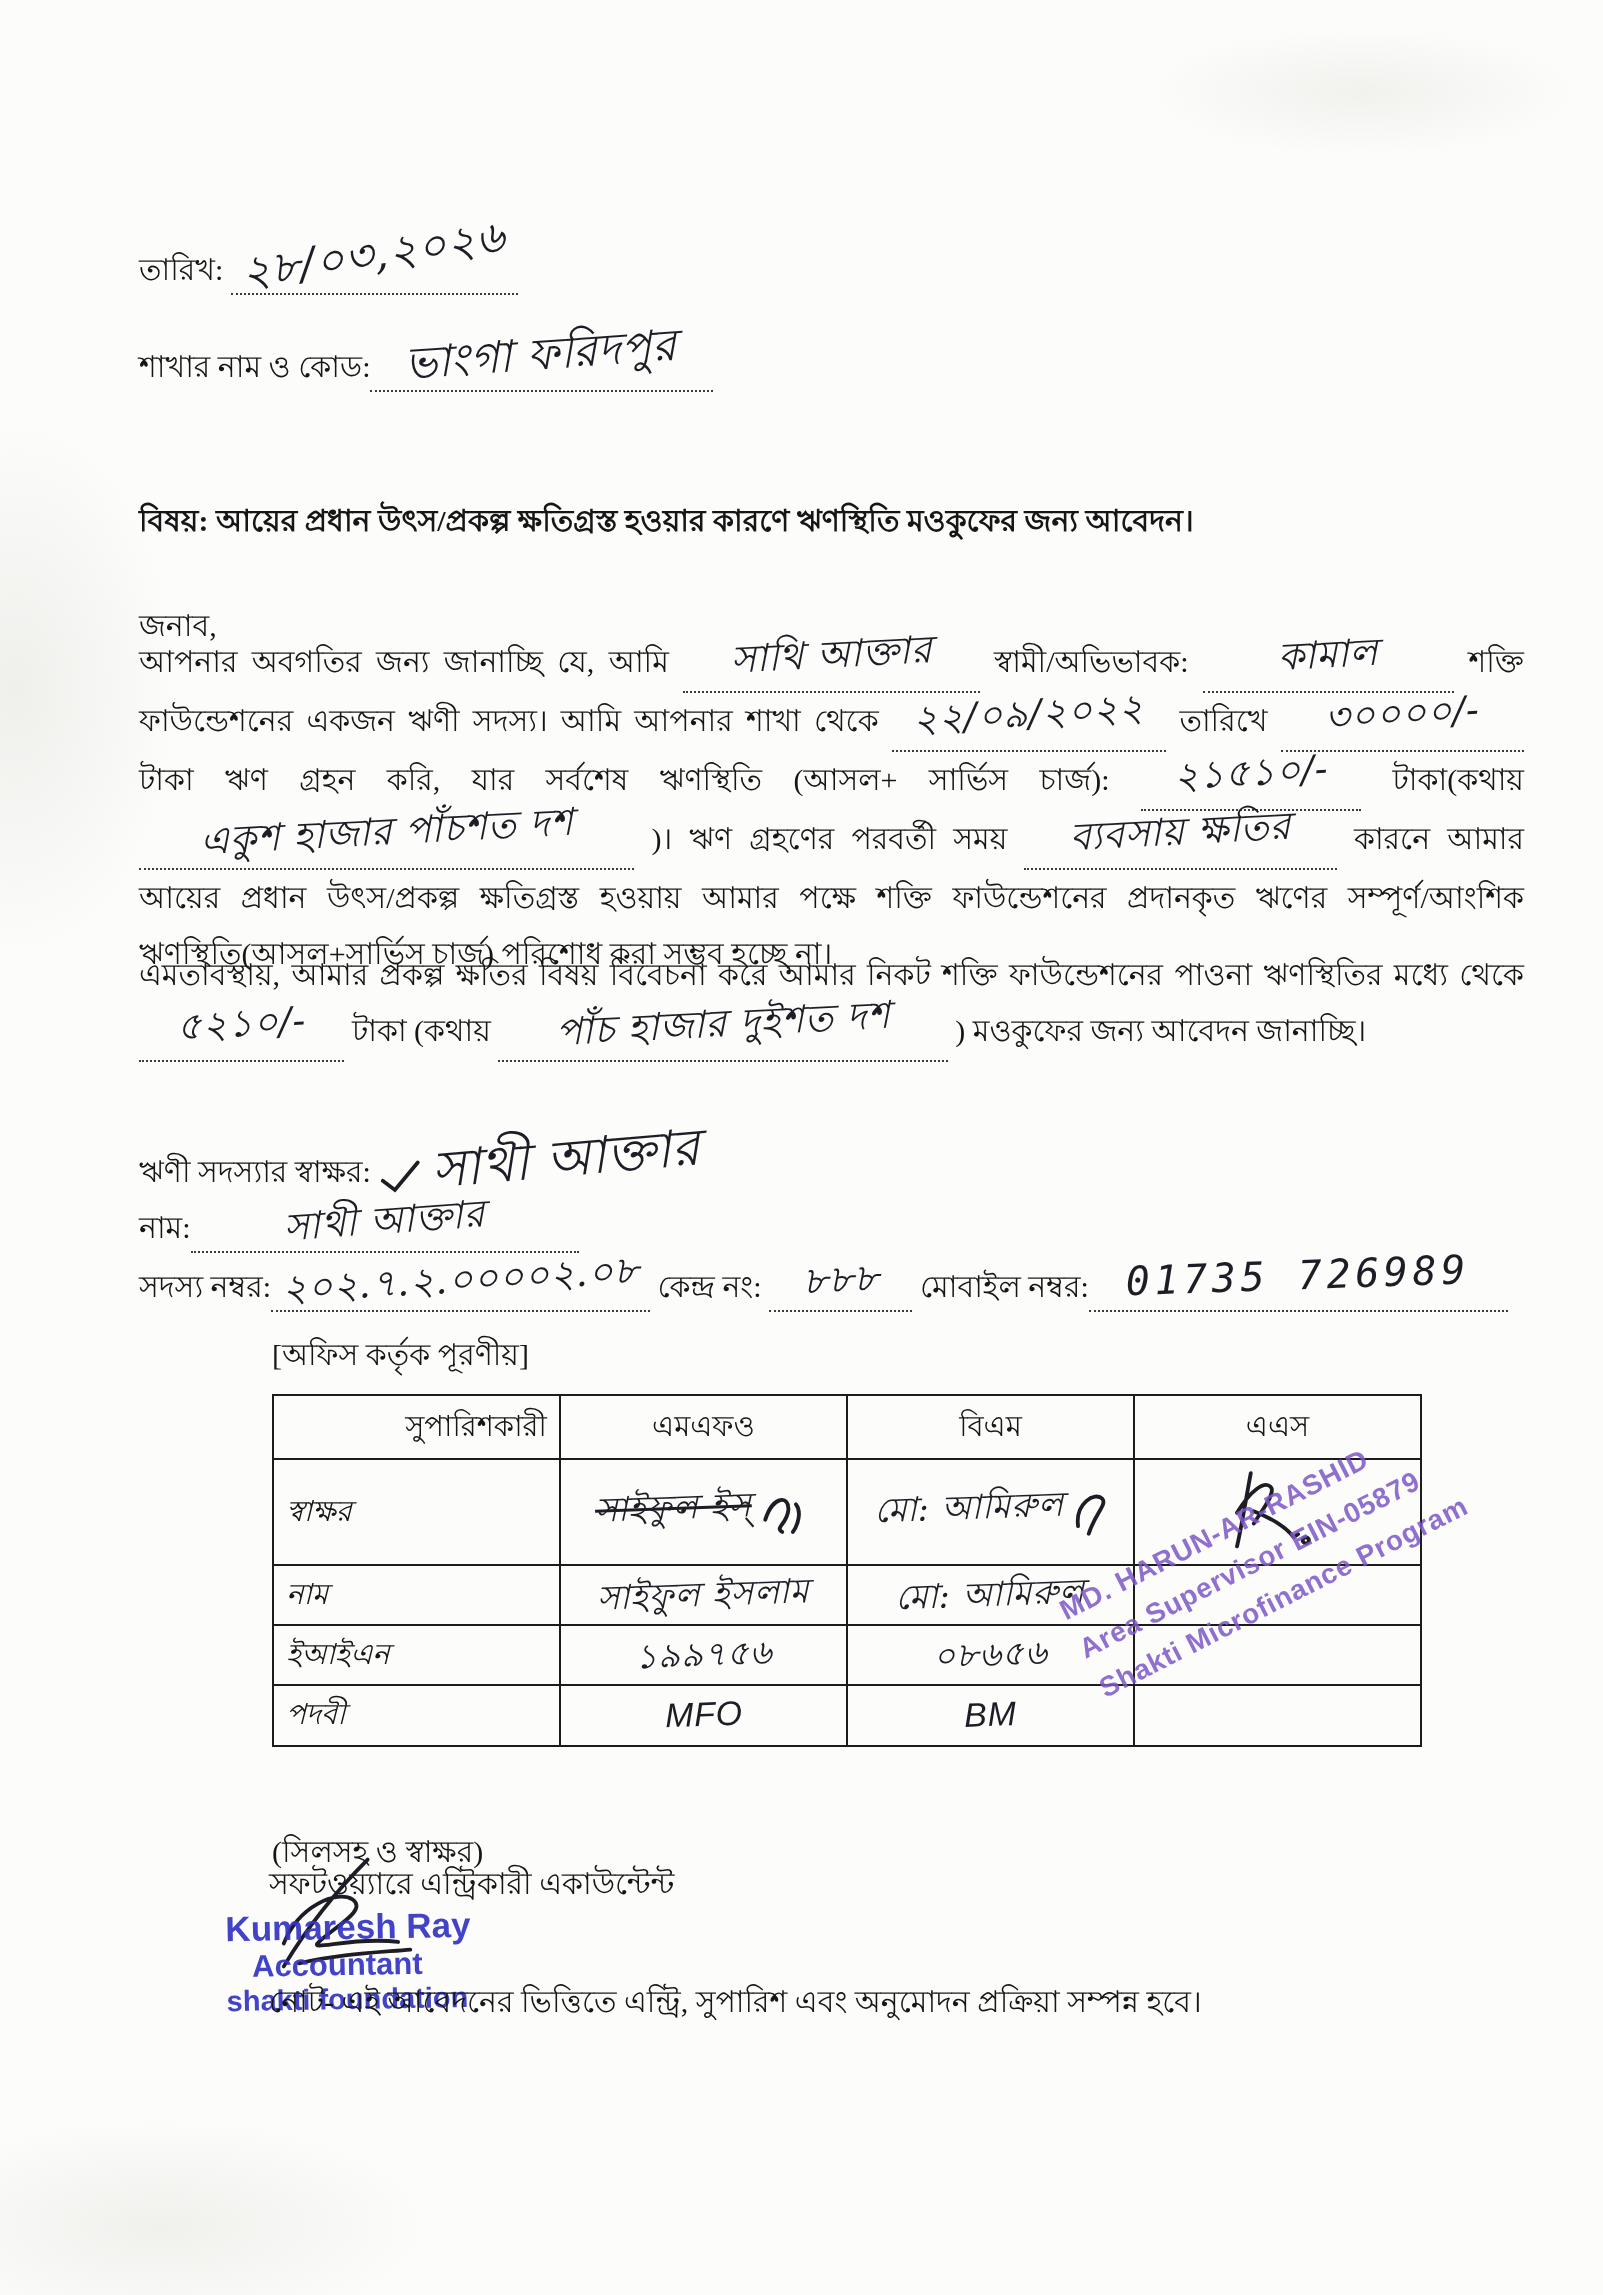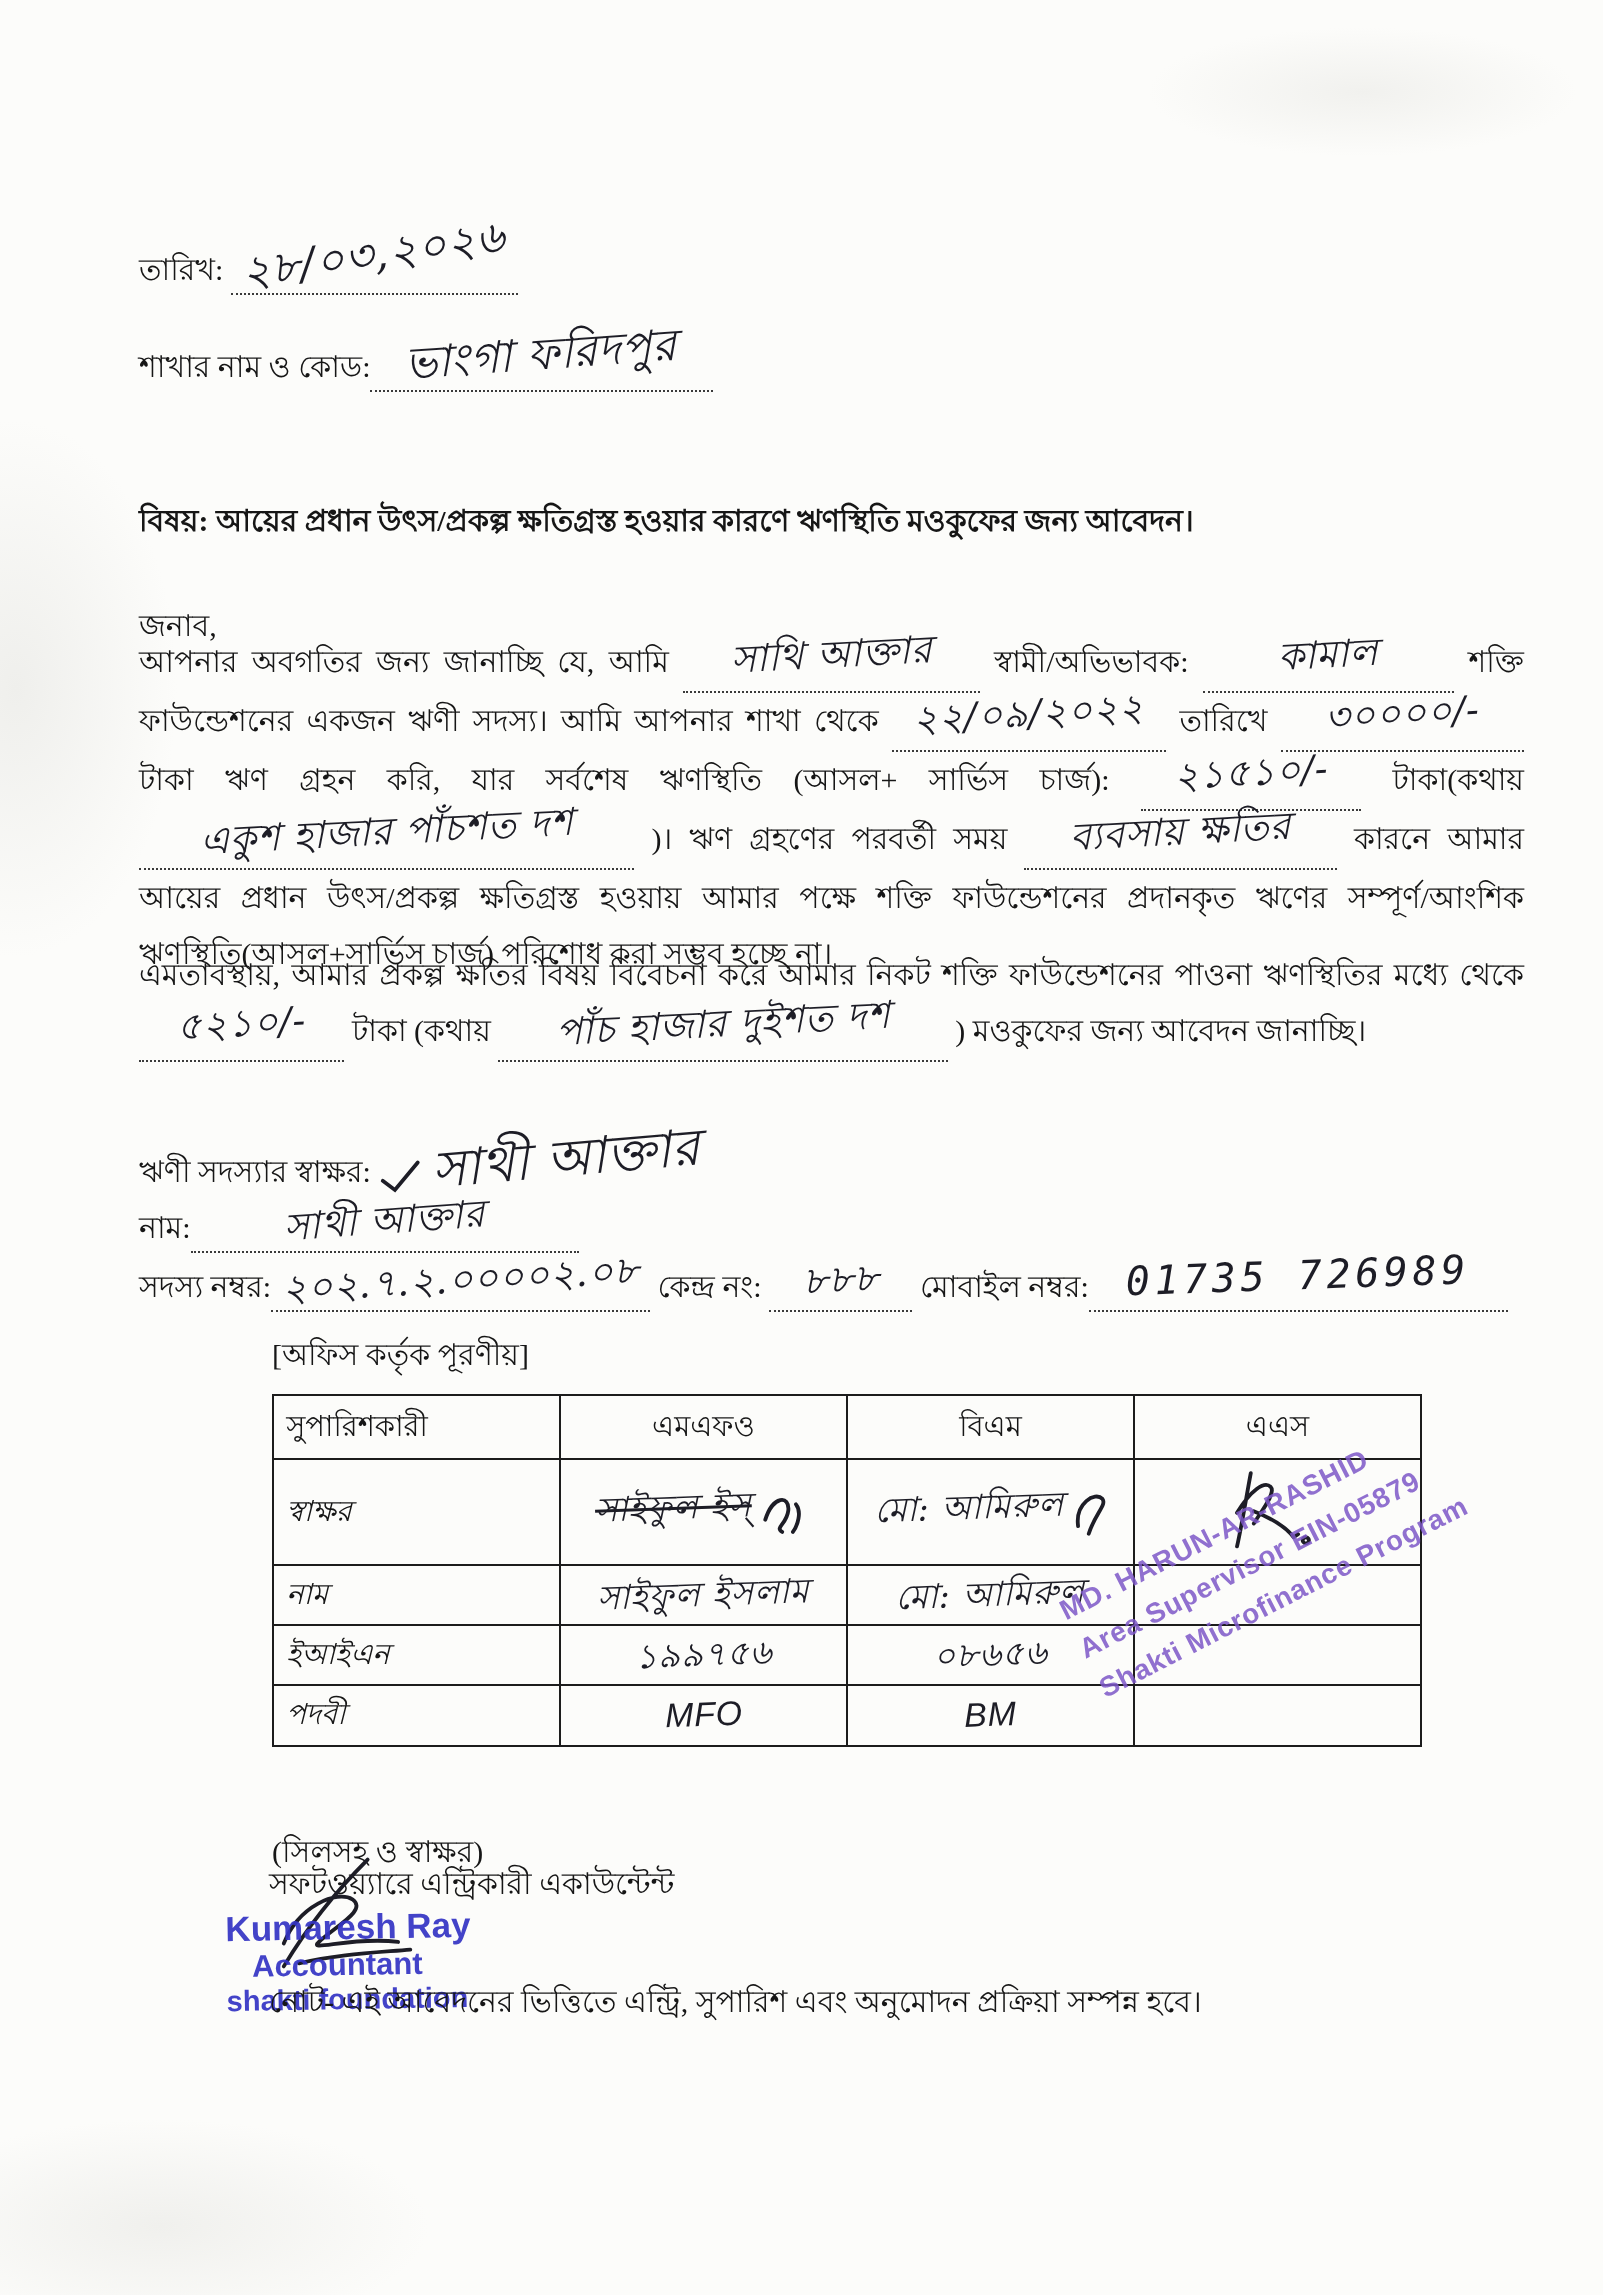--- a/index.html
+++ b/index.html
@@ -126,21 +126,21 @@
   <div class="abs" style="left:272px;top:1394px;">
     <table class="office">
       <colgroup>
           <col style="width:287px;">
           <col style="width:287px;">
           <col style="width:287px;">
           <col style="width:287px;">
         </colgroup>
       <tbody>
           <tr style="height:64px;">
-        <th style="text-align:left;">সুপারিশকারী</th>
+        <th style="text-align:right;">সুপারিশকারী</th>
         <th>এমএফও</th>
         <th>বিএম</th>
         <th>এএস</th>
       </tr>
       <tr style="height:106px;">
         <td class="lab">স্বাক্ষর</td>
         <td class="val">
           <span class="hand small strike">সাইফুল ইস্</span>
           <svg class="sig" width="54" height="46" viewBox="0 0 70 60" style="vertical-align:middle;">
                 <path d="M8 40 C18 8, 40 8, 38 28 C36 46, 20 50, 30 56 M48 20 C56 30, 50 48, 44 56"></path>

